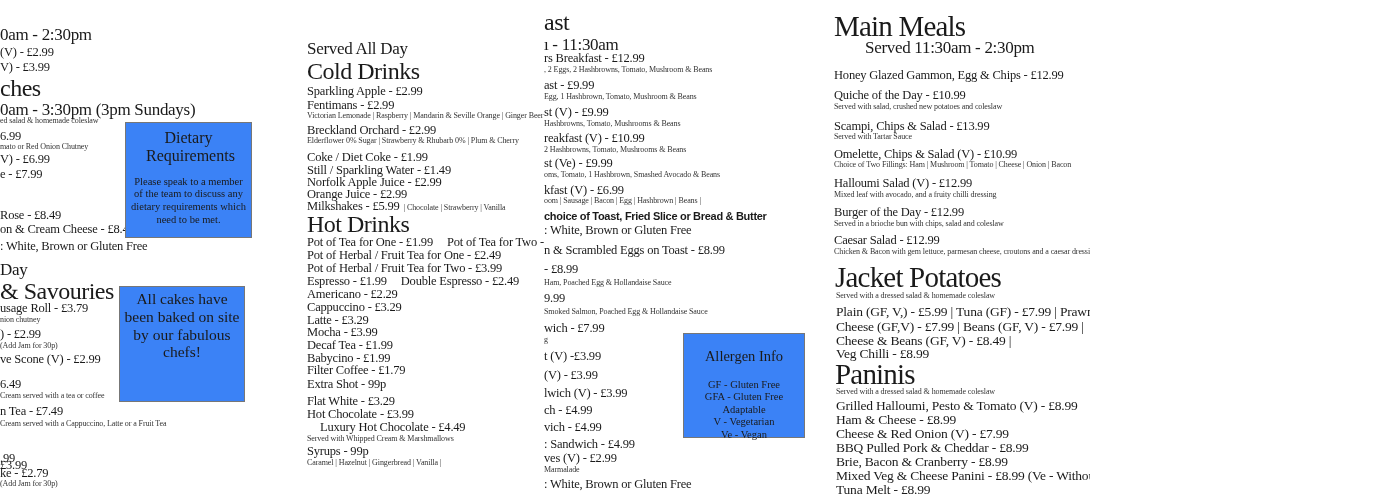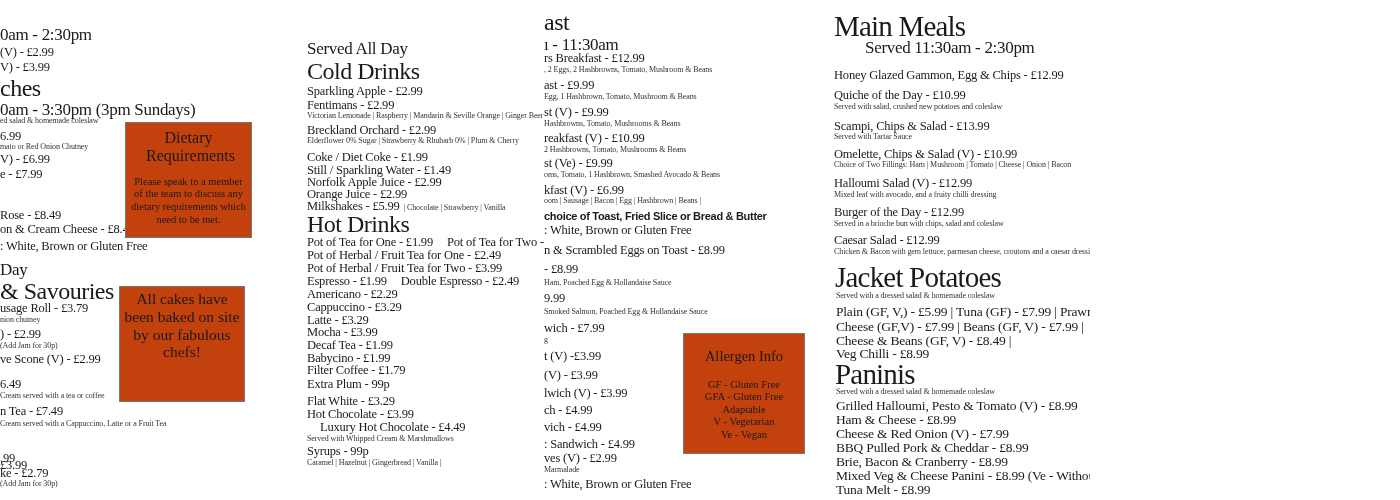--- a/index.html
+++ b/index.html
@@ -11,21 +11,21 @@
     .panel { position: absolute; top: 0; height: 500px; overflow: hidden; }
     .line { position: absolute; white-space: nowrap; line-height: 1; letter-spacing: -0.2px; }
     .h1 { font-size: 33px; letter-spacing: -0.8px; }
     .h2 { font-size: 24px; letter-spacing: -0.5px; }
     .h3 { font-size: 17px; letter-spacing: -0.3px; }
     .item { font-size: 12.5px; }
     .item-lg { font-size: 13.5px; }
     .sub { font-size: 8px; color: #333; letter-spacing: -0.1px; }
     .bold { font-weight: bold; font-family: "Liberation Sans", "DejaVu Sans", sans-serif; font-size: 11px; letter-spacing: -0.3px; }
     .box {
-      position: absolute; border: 1px solid #777; background: #c2410c;
+      position: absolute; border: 1px solid #777; background: #3b82f6;
       text-align: center; box-sizing: border-box;
     }
     .box .bt { font-size: 16px; line-height: 1.15; }
     .box .bb { font-size: 10.5px; line-height: 1.2; }
     .box .bl { font-size: 15.5px; line-height: 1.15; }
   </style>
 </head>
 <body>
 
 <div class="panel" style="left:0; width:300px;">
@@ -89,21 +89,21 @@
       <div class="line item" style="left: 1px; top: 249px;"><span>Pot of Herbal / Fruit Tea for One - £2.49</span></div>
       <div class="line item" style="left: 1px; top: 262px;"><span>Pot of Herbal / Fruit Tea for Two - £3.99</span></div>
       <div class="line item" style="left: 1px; top: 275px;"><span>Espresso - £1.99</span><span style="margin-left: 14px;">Double Espresso - £2.49</span></div>
       <div class="line item" style="left: 1px; top: 288px;"><span>Americano - £2.29</span></div>
       <div class="line item" style="left: 1px; top: 301px;"><span>Cappuccino - £3.29</span></div>
       <div class="line item" style="left: 1px; top: 314px;"><span>Latte - £3.29</span></div>
       <div class="line item" style="left: 1px; top: 326px;"><span>Mocha - £3.99</span></div>
       <div class="line item" style="left: 1px; top: 339px;"><span>Decaf Tea - £1.99</span></div>
       <div class="line item" style="left: 1px; top: 352px;"><span>Babycino - £1.99</span></div>
       <div class="line item" style="left: 1px; top: 364px;"><span>Filter Coffee - £1.79</span></div>
-      <div class="line item" style="left: 1px; top: 378px;"><span>Extra Plum - 99p</span></div>
+      <div class="line item" style="left: 1px; top: 378px;"><span>Extra Shot - 99p</span></div>
       <div class="line item" style="left: 1px; top: 395px;"><span>Flat White - £3.29</span></div>
       <div class="line item" style="left: 1px; top: 408px;"><span>Hot Chocolate -  £3.99</span></div>
       <div class="line item" style="left: 14px; top: 421px;"><span>Luxury Hot Chocolate - £4.49</span></div>
       <div class="line sub" style="left: 1px; top: 435px;"><span>Served with Whipped Cream &amp; Marshmallows</span></div>
       <div class="line item" style="left: 1px; top: 445px;"><span>Syrups - 99p</span></div>
       <div class="line sub" style="left: 1px; top: 459px;"><span>Caramel | Hazelnut | Gingerbread | Vanilla |</span></div>
     </div>
 </div>
 
 <div class="panel" style="left:544px; width:280px;">
@@ -134,21 +134,21 @@
       <div class="line item" style="left: 0px; top: 350px;"><span>t (V) -£3.99</span></div>
       <div class="line item" style="left: 0px; top: 369px;"><span>(V) - £3.99</span></div>
       <div class="line item" style="left: 0px; top: 387px;"><span>lwich (V) - £3.99</span></div>
       <div class="line item" style="left: 0px; top: 404px;"><span>ch - £4.99</span></div>
       <div class="line item" style="left: 0px; top: 421px;"><span>vich - £4.99</span></div>
       <div class="line item" style="left: 0px; top: 438px;"><span>: Sandwich - £4.99</span></div>
       <div class="line item" style="left: 0px; top: 452px;"><span>ves (V) - £2.99</span></div>
       <div class="line sub" style="left: 0px; top: 466px;"><span>Marmalade</span></div>
       <div class="line item" style="left: 0px; top: 478px;"><span>: White, Brown or Gluten Free</span></div>
     </div>
-  <div class="box" style="left:139px; top:333px; width:122px; height:121px; padding:14px 2px;">
+  <div class="box" style="left:139px; top:333px; width:122px; height:105px; padding:14px 2px;">
     <div class="bt" style="font-size:14.5px;">Allergen Info</div>
     <div id="allergen-list" style="margin-top:14px;">
         <div class="bb">GF - Gluten Free</div>
         <div class="bb">GFA - Gluten Free Adaptable</div>
         <div class="bb">V - Vegetarian</div>
         <div class="bb">Ve - Vegan</div>
       </div>
   </div>
 </div>
 

